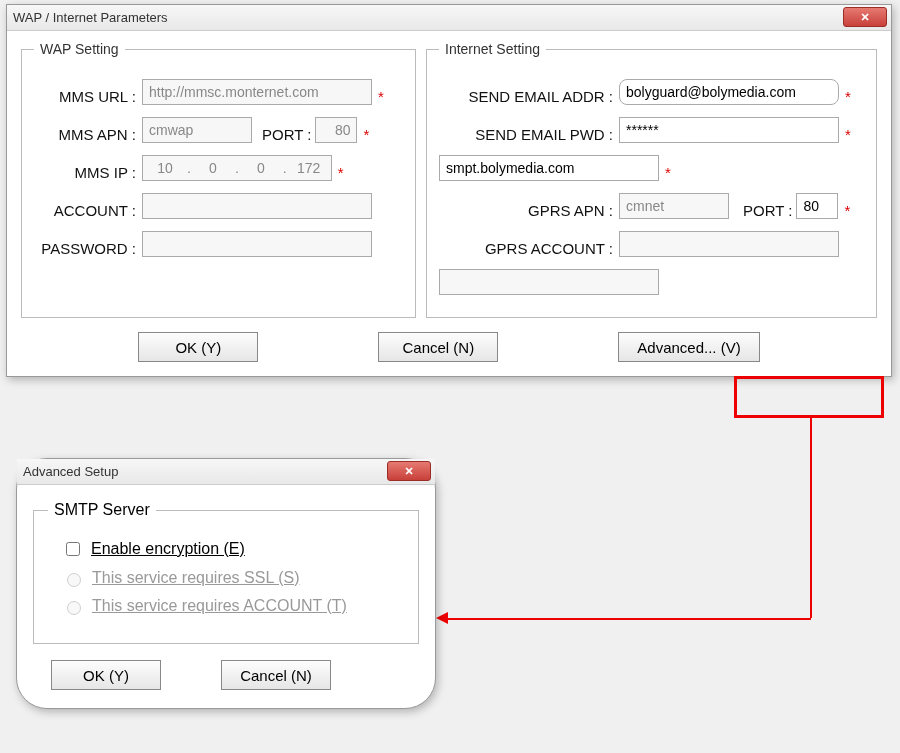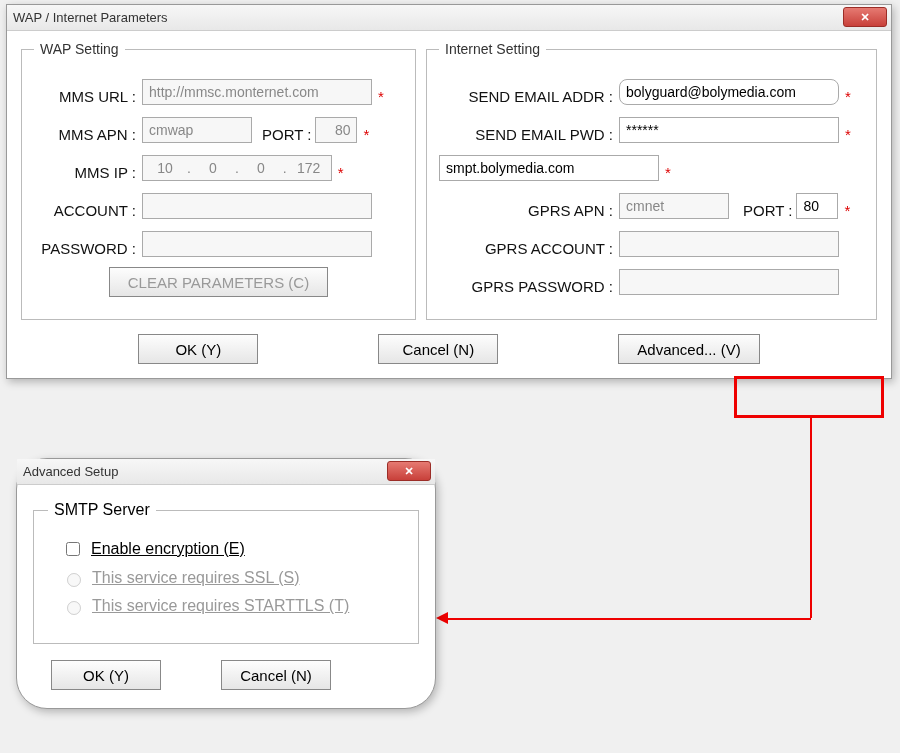--- a/index.html
+++ b/index.html
@@ -218,23 +218,20 @@
         <div class="row">
           <span class="lbl">ACCOUNT :</span>
           <input class="tx dis" style="width: 230px;" readonly="" value="">
         </div>
 
         <div class="row">
           <span class="lbl">PASSWORD :</span>
           <input class="tx dis" style="width: 230px;" readonly="" value="">
         </div>
 
-        <div class="row" style="justify-content:center; margin-top:10px;">
-          <button class="btn dis" disabled="">CLEAR PARAMETERS (C)</button>
-        </div>
       </fieldset>
 
       <fieldset class="grp inet" style="flex:1;">
         <legend>Internet Setting</legend>
 
         <div class="row">
           <span class="lbl">SEND EMAIL ADDR :</span>
           <input class="tx" style="width: 220px; border-radius: 8px;" value="bolyguard@bolymedia.com">
           <span class="req">*</span>
         </div>
@@ -257,21 +254,20 @@
           <input class="tx" style="width: 42px;" value="80">
           <span class="req">*</span>
         </div>
 
         <div class="row">
           <span class="lbl">GPRS ACCOUNT :</span>
           <input class="tx dis" style="width: 220px;" readonly="" value="">
         </div>
 
         <div class="row">
-          <span class="lbl">GPRS PASSWORD :</span>
           <input class="tx dis" style="width: 220px;" readonly="" value="">
         </div>
       </fieldset>
     </div>
 
     <div class="btnrow">
       <button class="btn">OK (Y)</button>
       <button class="btn">Cancel (N)</button>
       <button class="btn" id="adv-btn">Advanced... (V)</button>
     </div>
@@ -297,21 +293,21 @@
       <div class="chk-row">
         <input type="checkbox" style="">
         <span>Enable encryption (E)</span>
       </div>
       <div class="rad-row">
         <input type="radio" disabled="" style="">
         <span>This service requires SSL (S)</span>
       </div>
       <div class="rad-row">
         <input type="radio" disabled="" style="">
-        <span>This service requires  STARTTLS (T)</span>
+        <span>This service requires  ACCOUNT (T)</span>
       </div>
     </fieldset>
     <div class="btnrow2">
       <button class="btn">OK (Y)</button>
       <button class="btn">Cancel (N)</button>
     </div>
   </div>
 </div>
 
 </body></html>

